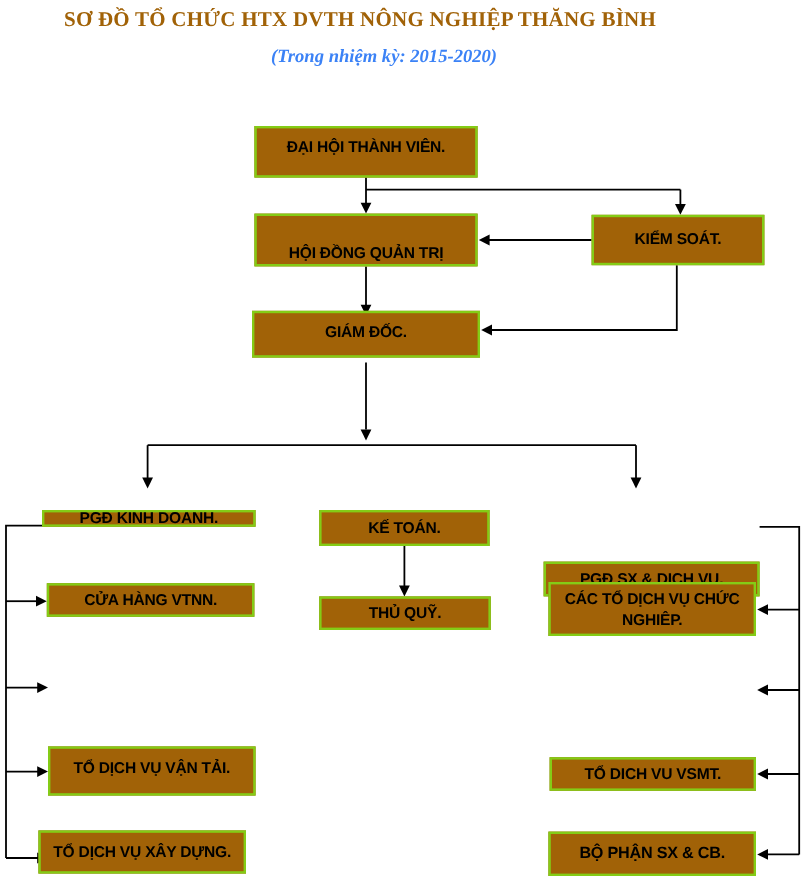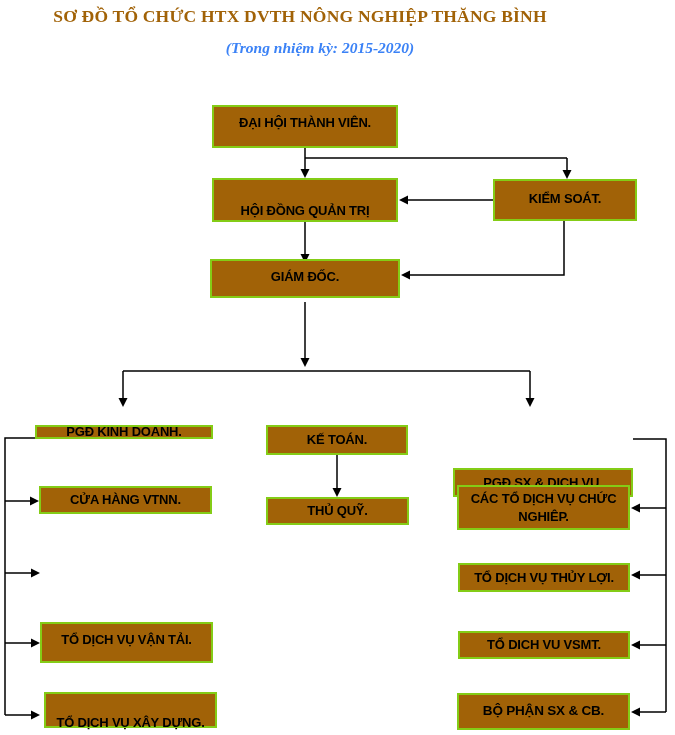--- a/index.html
+++ b/index.html
@@ -50,21 +50,21 @@
   #n-dai-hoi      {left:212px;top:105px;width:186px;height:43px;padding-top:7px;}
   #n-hoi-dong     {left:212px;top:178px;width:186px;height:44px;padding-top:9px;align-items:flex-end;}
   #n-kiem-soat    {left:493px;top:179px;width:144px;height:42px;padding-top:9px;}
   #n-giam-doc     {left:210px;top:259px;width:190px;height:39px;padding-top:7px;}
   #n-pgd-kinh-doanh{left:35px;top:425px;width:178px;height:14px;}
   #n-ke-toan      {left:266px;top:425px;width:142px;height:30px;}
   #n-pgd-sx       {left:453px;top:424px;width:180px;height:29px;margin-top:44px;}
   #n-cua-hang     {left:39px;top:486px;width:173px;height:28px;}
   #n-mua-ban      {left:40px;top:547px;width:172px;height:52px;}
   #n-van-tai      {left:40px;top:622px;width:173px;height:41px;padding-top:7px;}
-  #n-xay-dung     {left:44px;top:692px;width:173px;height:36px;padding-top:20px;}
+  #n-xay-dung     {left:32px;top:692px;width:173px;height:36px;padding-top:7px;}
   #n-thu-quy      {left:266px;top:497px;width:143px;height:28px;}
   #n-nong-nghiep  {left:457px;top:485px;width:173px;height:45px;}
   #n-thuy-loi     {left:458px;top:563px;width:172px;height:29px;}
   #n-vsmt         {left:458px;top:631px;width:172px;height:28px;}
   #n-sx-cb        {left:457px;top:693px;width:173px;height:37px;font-size:13.5px;}
 </style>
 </head>
 <body>
 
 <div id="canvas">
@@ -138,17 +138,16 @@
   <div class="node" id="n-pgd-sx"><span>PGĐ SX &amp; DỊCH VỤ.</span></div>
 
   <div class="node" id="n-cua-hang"><span>CỬA HÀNG VTNN.</span></div>
   <div class="node top-align" id="n-van-tai"><span>TỔ DỊCH VỤ VẬN TẢI.</span></div>
   <div class="node top-align" id="n-xay-dung"><span>TỔ DỊCH VỤ XÂY DỰNG.</span></div>
 
   <div class="node" id="n-thu-quy"><span>THỦ QUỸ.</span></div>
 
   <div class="node" id="n-nong-nghiep"><span>CÁC TỔ DỊCH VỤ CHỨC
 NGHIÊP.</span></div>
-  <div class="node" id="n-thuy-loi"><span>TỔ DỊCH VỤ THỦY LỢI.</span></div>
   <div class="node" id="n-vsmt"><span>TỔ DICH VU VSMT.</span></div>
   <div class="node" id="n-sx-cb"><span>BỘ PHẬN SX &amp; CB.</span></div>
 
 </div>
 
 </body></html>

